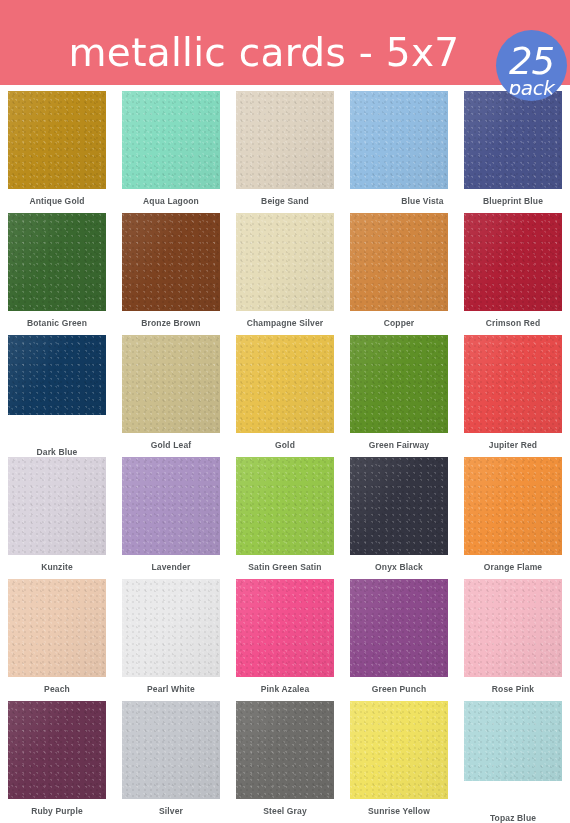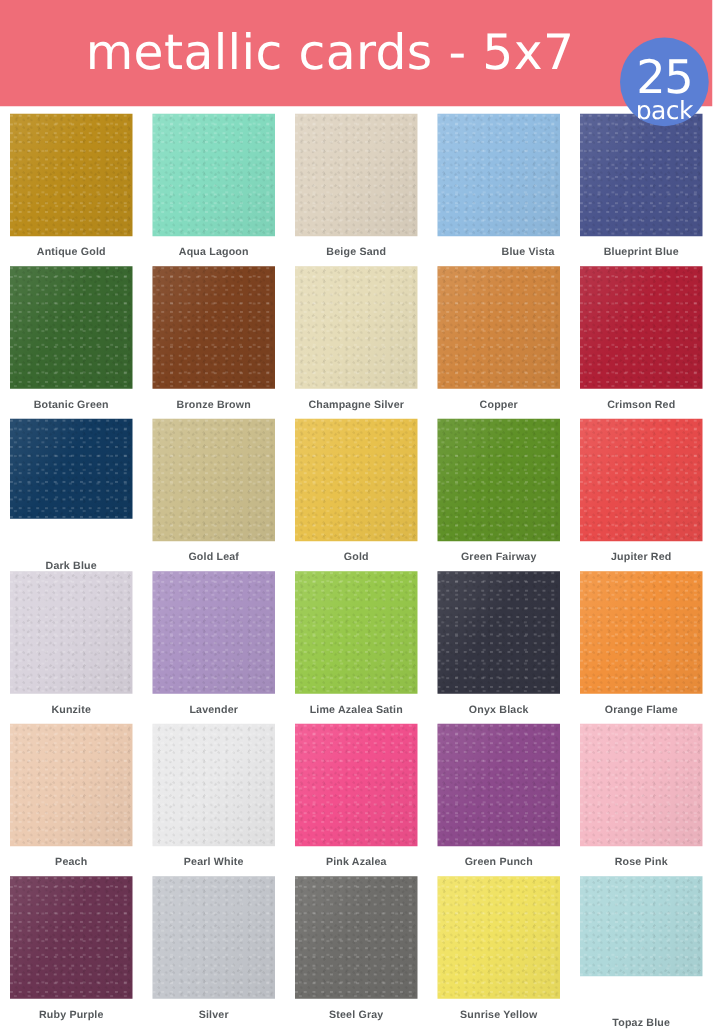--- a/index.html
+++ b/index.html
@@ -21,21 +21,21 @@
     left: 0;
     top: 0;
     width: 570px;
     height: 85px;
     background: #ef6d78;
     overflow: visible;
   }
   #header-title {
     position: absolute;
     left: 0;
-    top: 0;
+    top: 10px;
     width: 570px;
     height: 85px;
     display: flex;
     align-items: center;
     justify-content: center;
     color: #ffffff;
     font-family: "DejaVu Sans", sans-serif;
     font-size: 39px;
     font-weight: 400;
     letter-spacing: 0.3px;
@@ -52,20 +52,21 @@
     width: 71px;
     height: 71px;
     border-radius: 50%;
     background: #5b7fd4;
     z-index: 20;
     display: flex;
     flex-direction: column;
     align-items: center;
     justify-content: flex-start;
     overflow: hidden;
+    font-style: italic;
   }
   #pack-badge-count {
     color: #ffffff;
     font-family: "DejaVu Sans", sans-serif;
     font-size: 37px;
     line-height: 40px;
     font-weight: 400;
     margin-top: 12px;
     letter-spacing: -1px;
   }
@@ -208,21 +209,21 @@
     <div class="swatch-cell">
       <div class="swatch-chip" style="background-color: rgb(217, 211, 221);"></div>
       <div class="swatch-label" style="color: rgb(85, 89, 92);">Kunzite</div>
     </div>
     <div class="swatch-cell">
       <div class="swatch-chip" style="background-color: rgb(171, 147, 196);"></div>
       <div class="swatch-label" style="color: rgb(85, 89, 92); text-align: right;">Lavender</div>
     </div>
     <div class="swatch-cell">
       <div class="swatch-chip" style="background-color: rgb(151, 200, 75);"></div>
-      <div class="swatch-label" style="color: rgb(85, 89, 92);">Lime Azalea Satin</div>
+      <div class="swatch-label" style="color: rgb(85, 89, 92);">Satin Green Satin</div>
     </div>
     <div class="swatch-cell">
       <div class="swatch-chip" style="background-color: rgb(52, 53, 66);"></div>
       <div class="swatch-label" style="color: rgb(85, 89, 92);">Onyx Black</div>
     </div>
     <div class="swatch-cell">
       <div class="swatch-chip" style="background-color: rgb(242, 145, 59);"></div>
       <div class="swatch-label" style="color: rgb(85, 89, 92);">Orange Flame</div>
     </div>
     <div class="swatch-cell">

